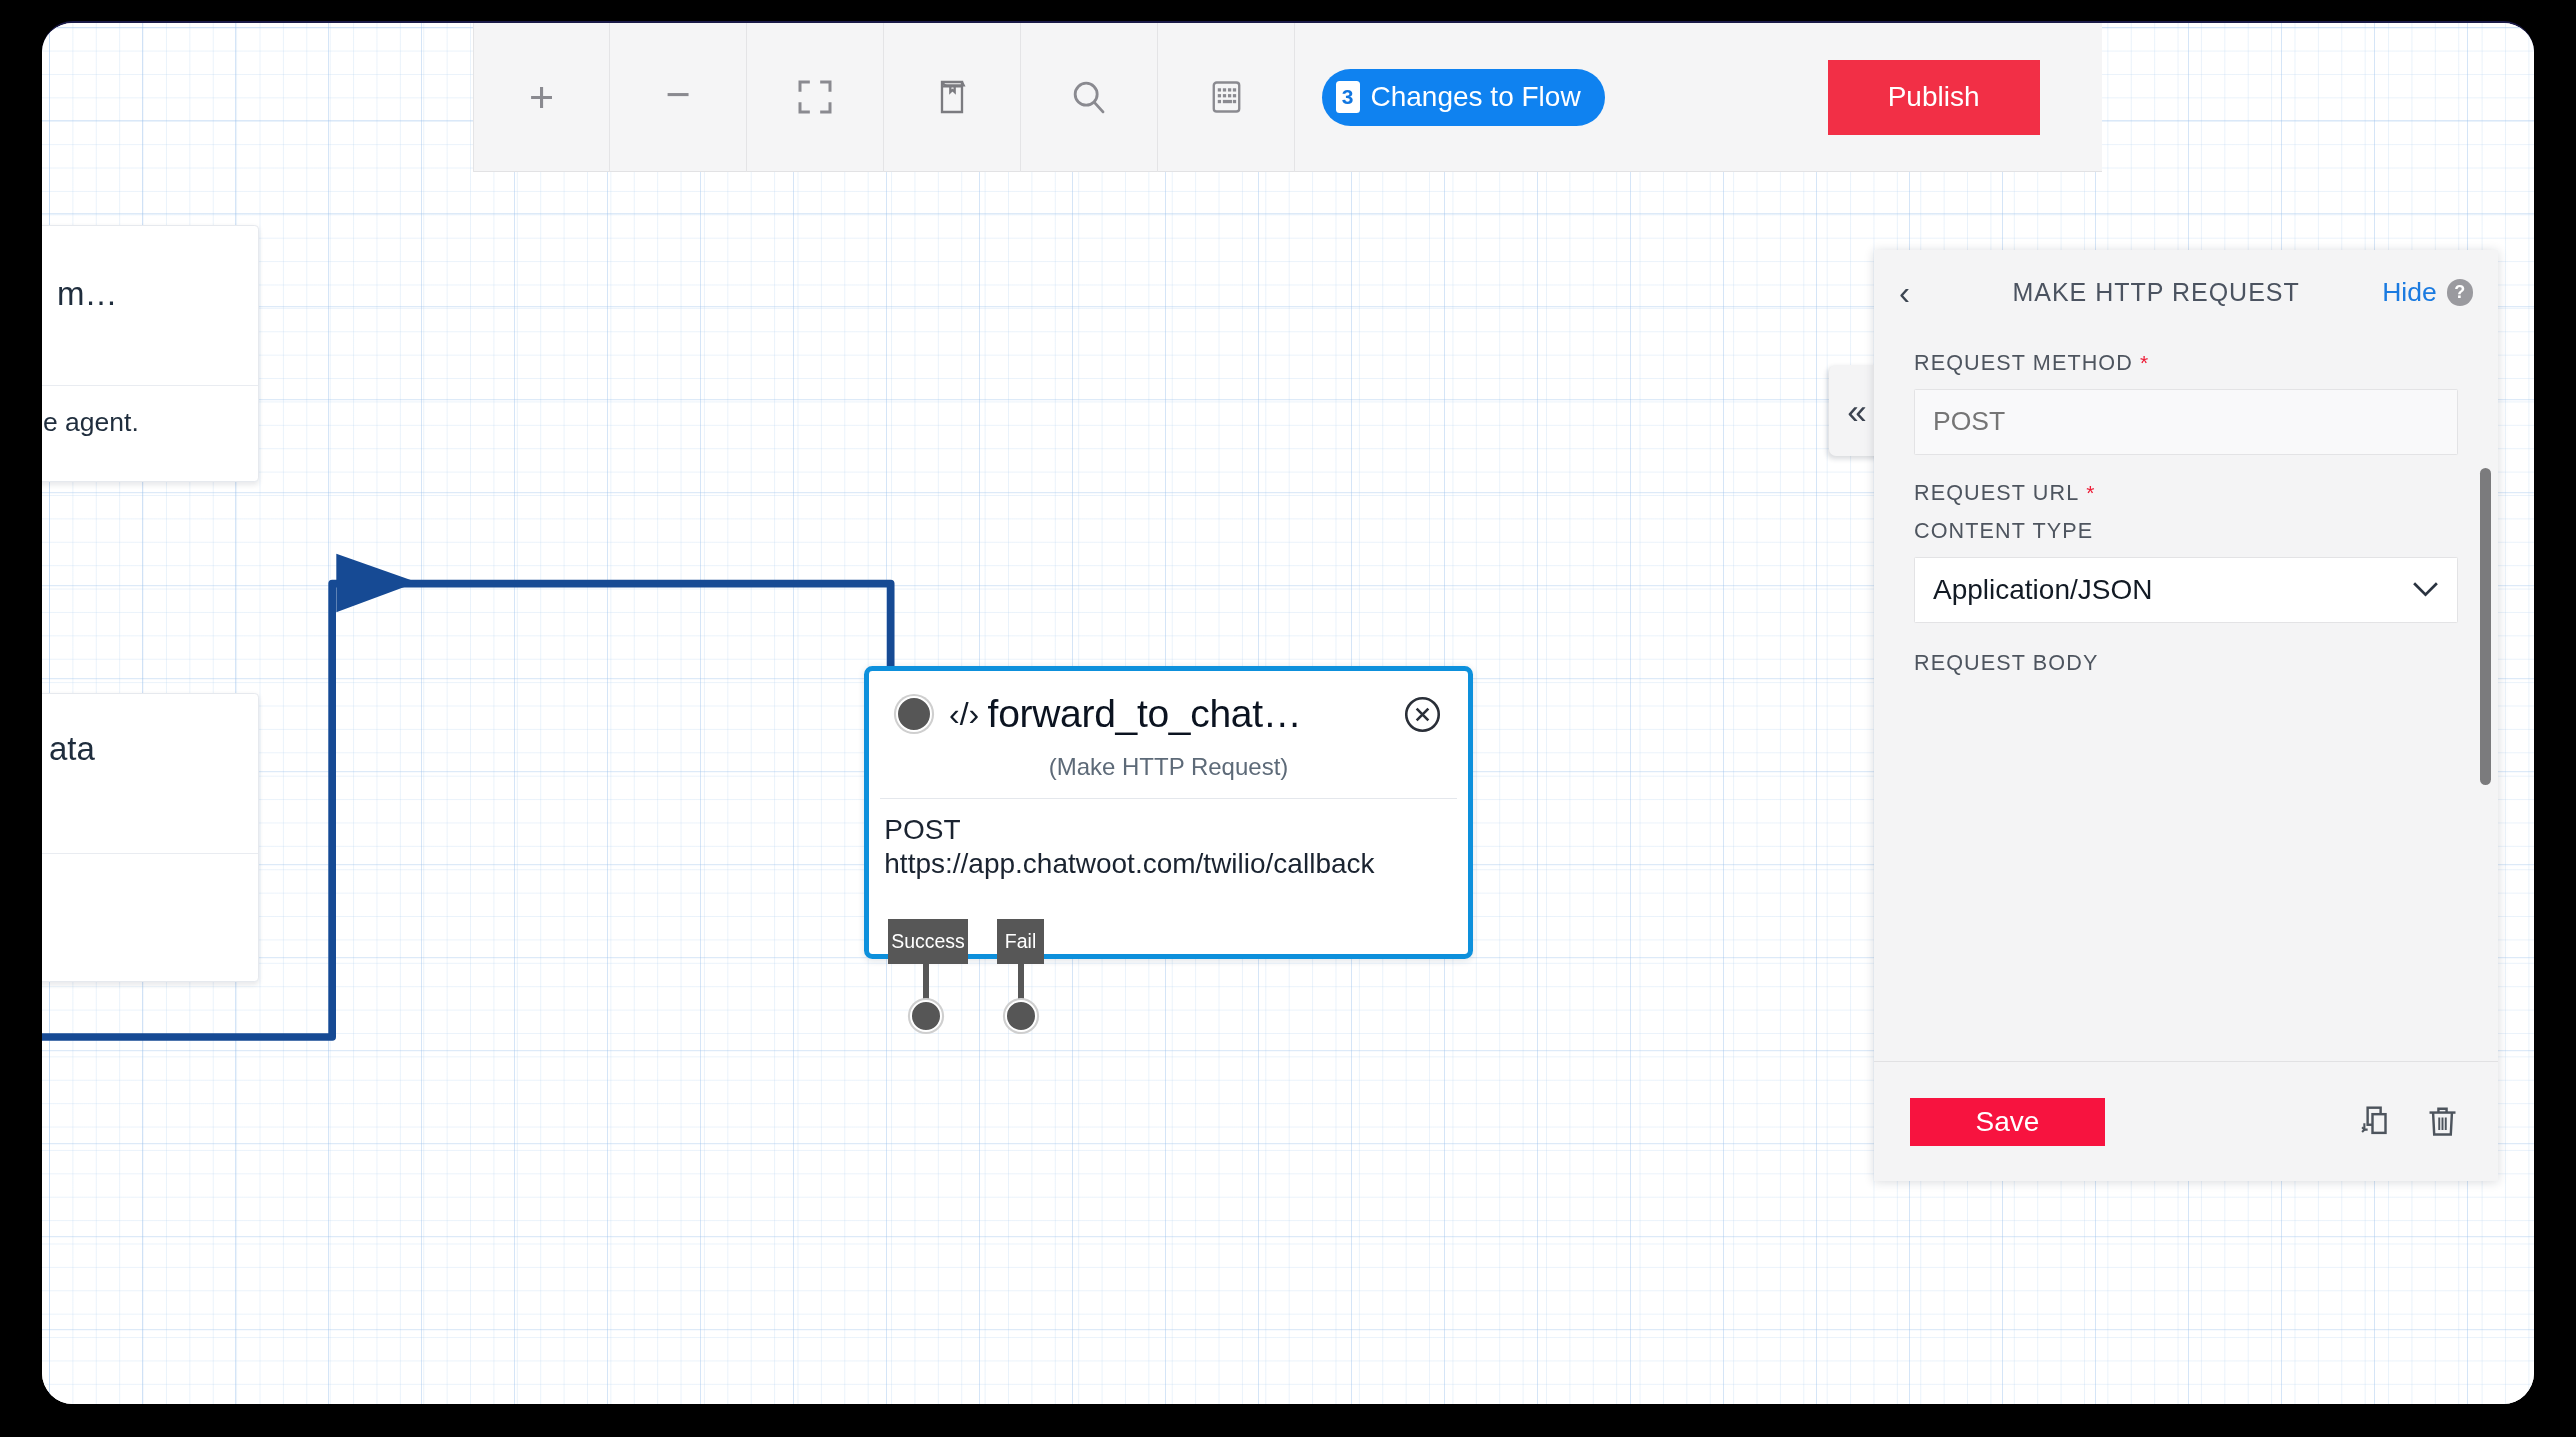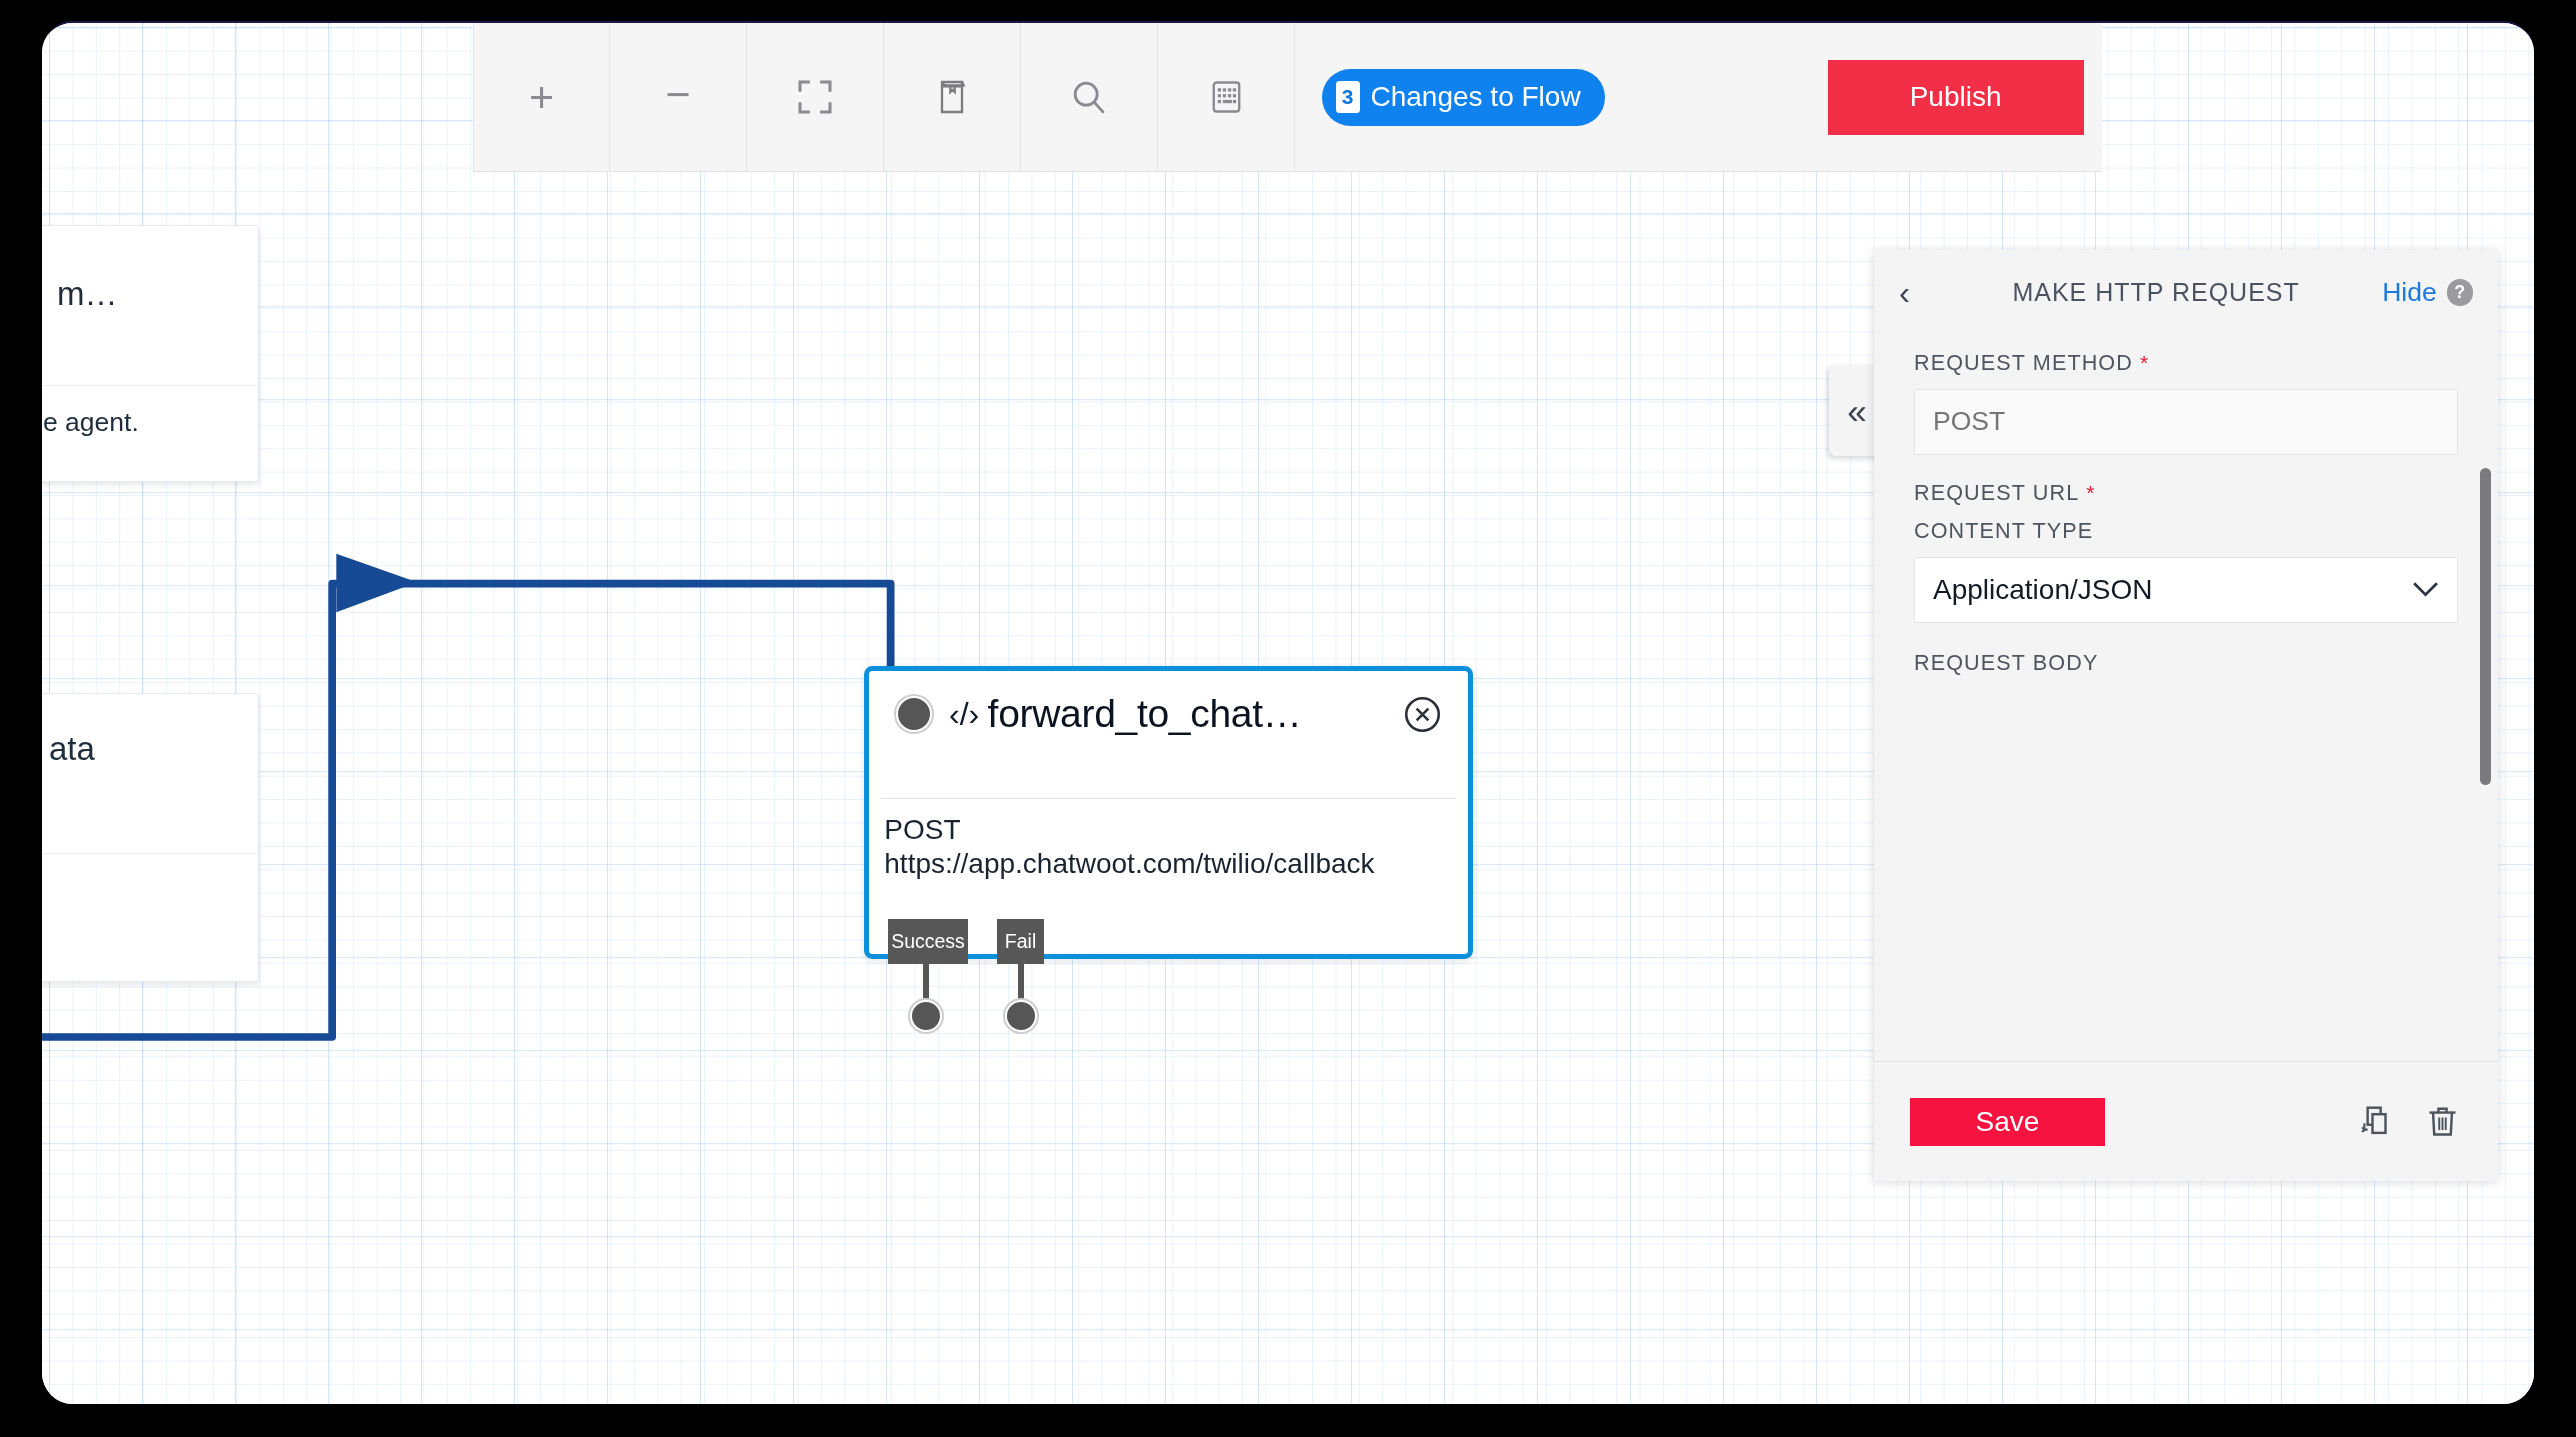--- a/index.html
+++ b/index.html
@@ -109,21 +109,21 @@
   #changes-label {
     color: #ffffff;
     font-size: 28px;
     white-space: nowrap;
   }
   #publish-btn {
     margin-left: 223px;
     background: #f22f46;
     color: #fff;
     font-size: 28px;
-    width: 256px;
+    width: 212px;
     height: 75px;
     display: flex;
     align-items: center;
     justify-content: center;
     cursor: pointer;
     border: none;
     font-family: "Liberation Sans", sans-serif;
   }
 
   
@@ -485,20 +485,21 @@
       <div id="http-node">
         <div id="node-handle-in"></div>
         <div id="node-title-row">
           <span id="node-code-icon">‹/›</span>
           <span id="node-title">forward_to_chat…</span>
         </div>
         <svg id="node-close" viewBox="0 0 24 24">
           <circle cx="12" cy="12" r="10" fill="none" stroke="#2a2f38" stroke-width="1.6"></circle>
           <path d="M8.4 8.4 L15.6 15.6 M15.6 8.4 L8.4 15.6" stroke="#2a2f38" stroke-width="1.6" fill="none"></path>
         </svg>
+        <div id="node-subtitle">(Make HTTP Request)</div>
         <div id="node-divider"></div>
         <div id="node-detail"><span>POST</span><br><span>https://app.chatwoot.com/twilio/callback</span></div>
       </div>
 
       <div class="out-pill" id="pill-success">Success</div>
       <div class="out-stem" id="stem-success"></div>
       <div class="out-dot" id="dot-success"></div>
 
       <div class="out-pill" id="pill-fail">Fail</div>
       <div class="out-stem" id="stem-fail"></div>

